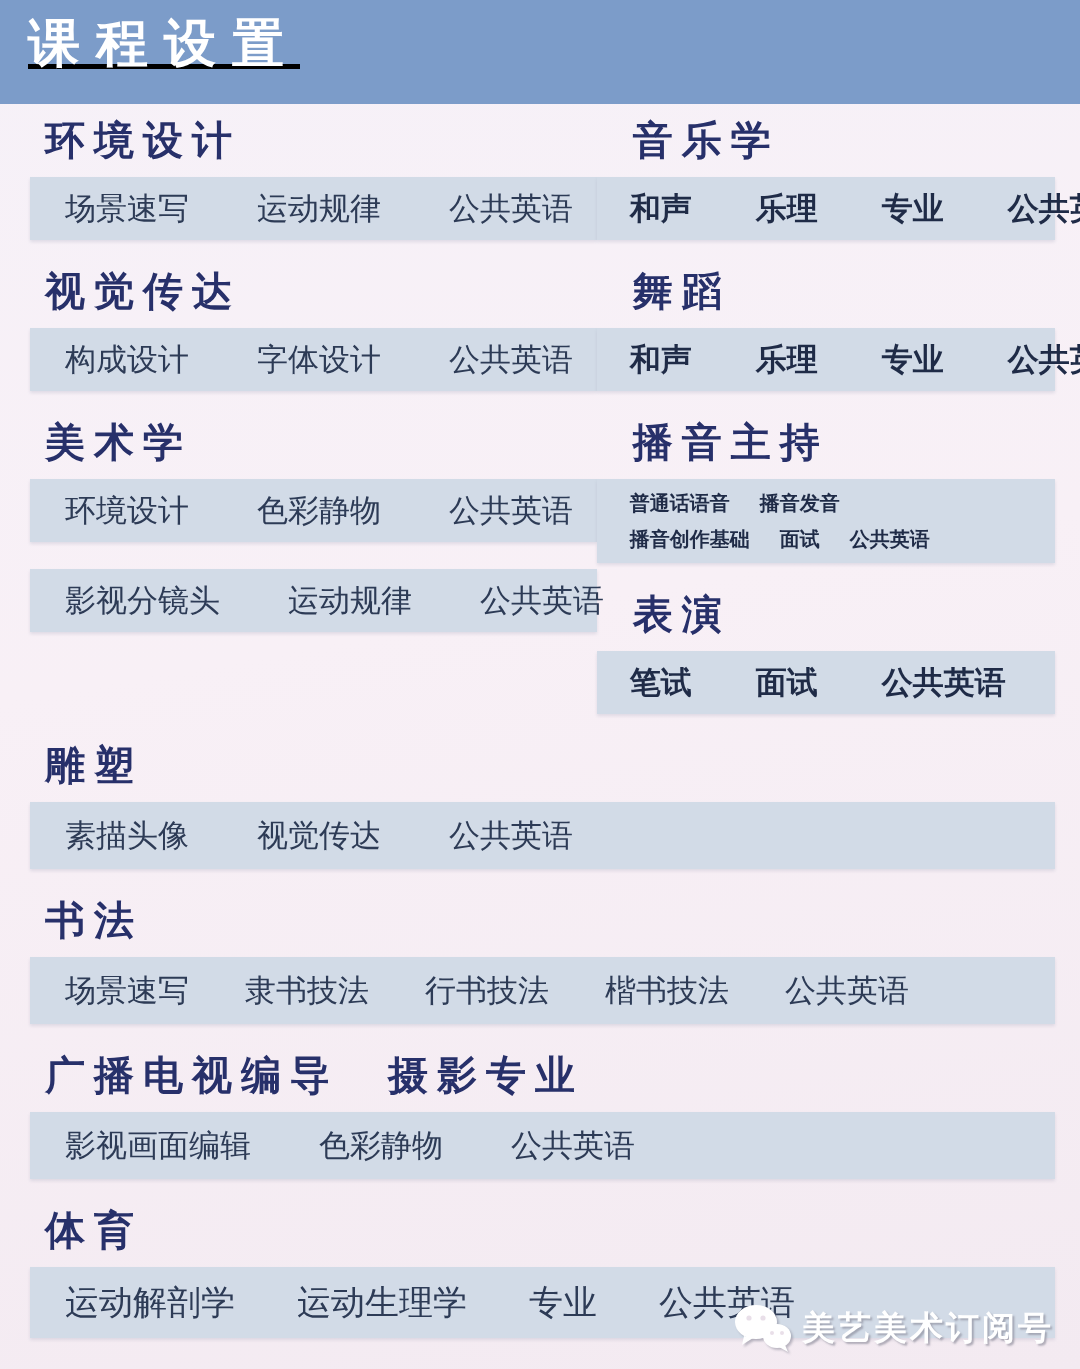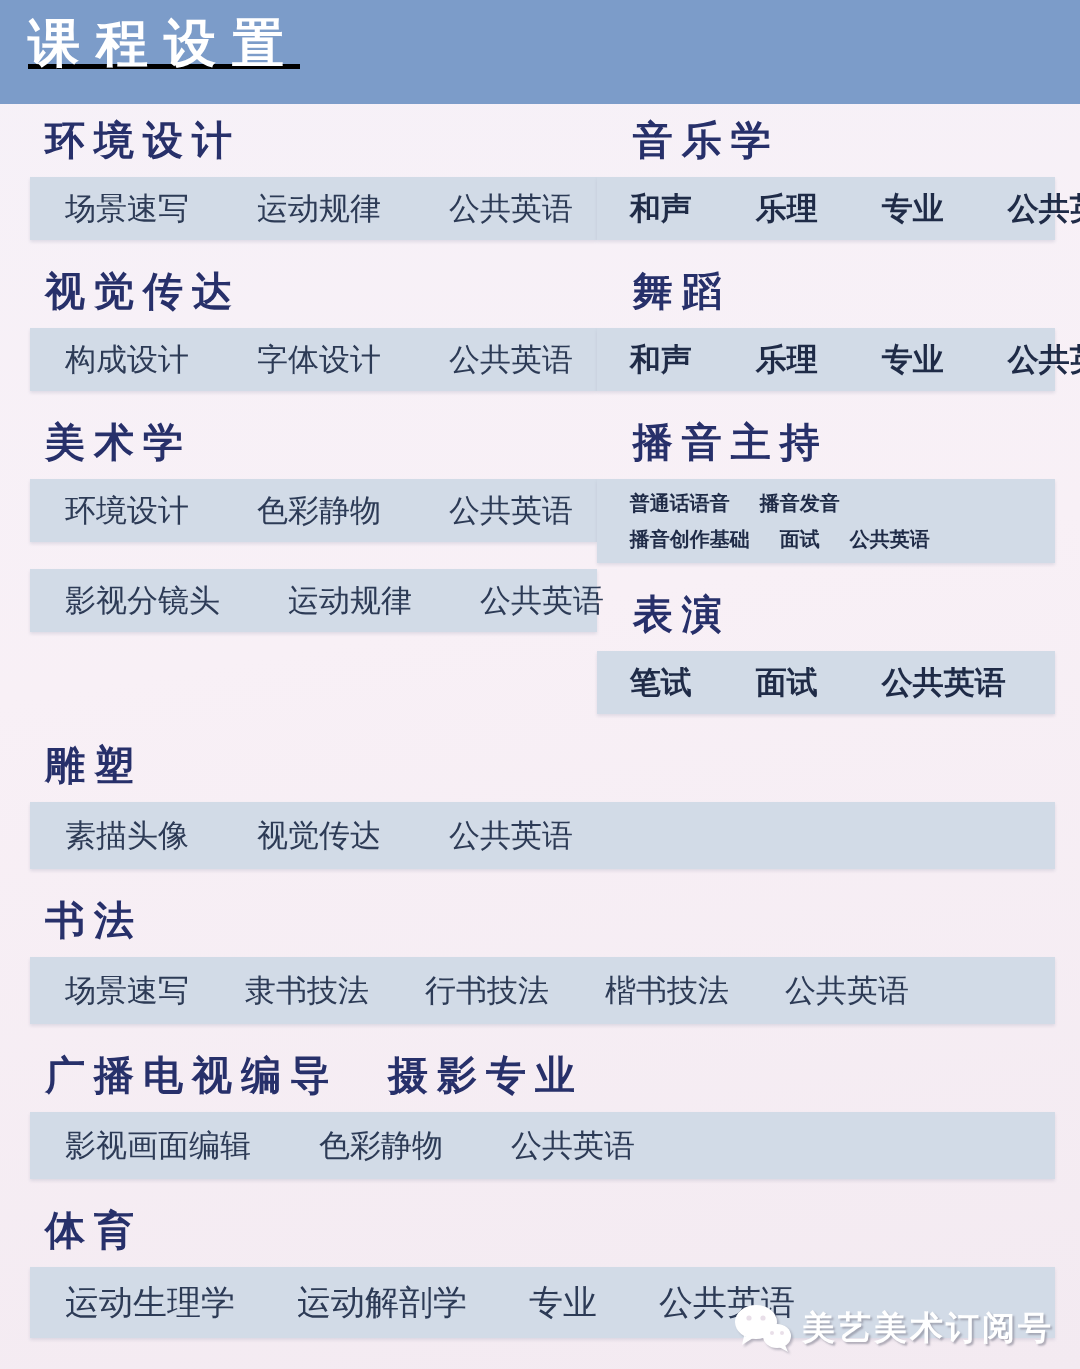--- a/index.html
+++ b/index.html
@@ -179,22 +179,22 @@
       <div class="band">
           <span class="course">影视画面编辑</span>
           <span class="course">色彩静物</span>
           <span class="course">公共英语</span>
         </div>
     </section>
 
     <section class="sec sec-full sec-serif">
       <h2 class="sec-title">体育</h2>
       <div class="band">
+          <span class="course">运动解剖学</span>
           <span class="course">运动生理学</span>
-          <span class="course">运动解剖学</span>
           <span class="course">专业</span>
           <span class="course">公共英语</span>
         </div>
     </section>
 
   </main>
 
   <div class="watermark">
     <svg width="62" height="50" viewBox="0 0 62 50" aria-hidden="true">
       <ellipse cx="24" cy="19" rx="21" ry="17" fill="#ffffff"></ellipse>

